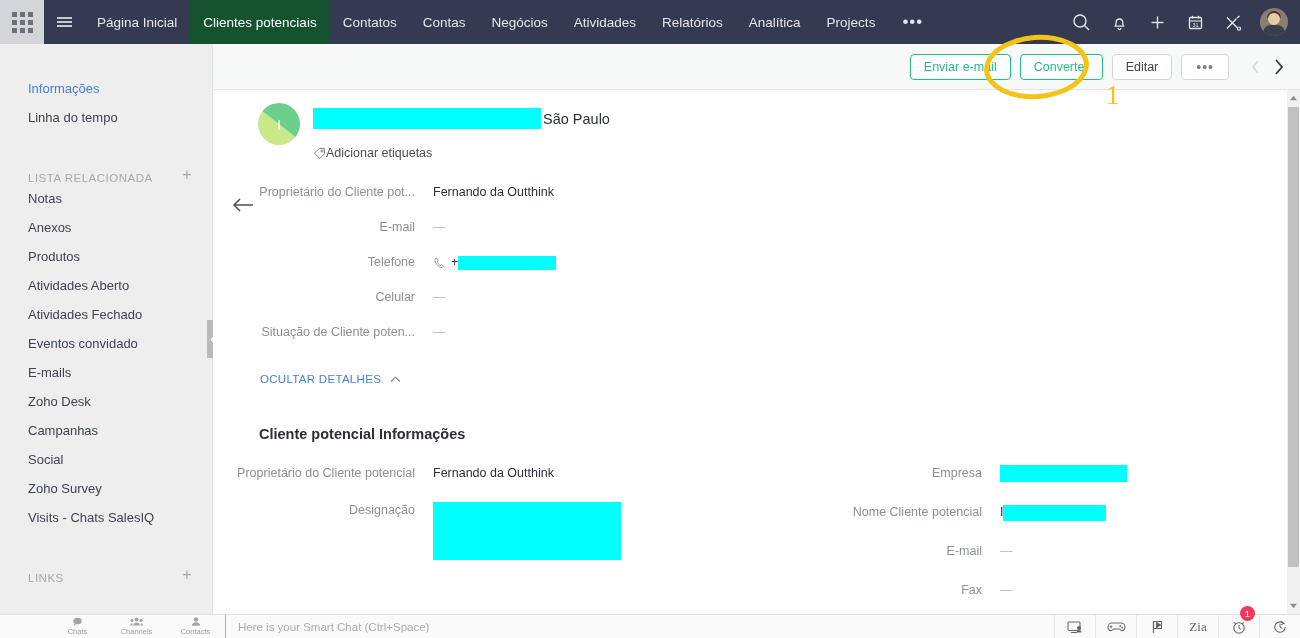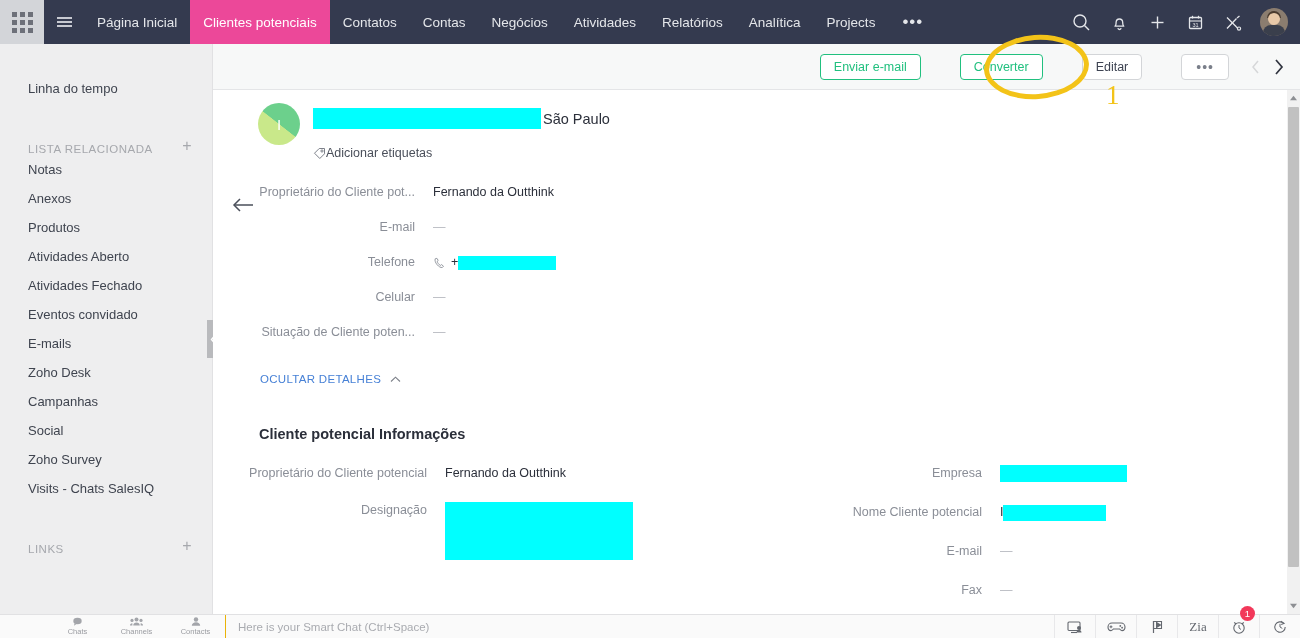--- a/index.html
+++ b/index.html
@@ -25,21 +25,21 @@
   .hamb {
     width: 40px; height: 44px; display: flex; align-items: center;
     justify-content: center; flex-shrink: 0; cursor: pointer;
   }
   .hamb b { display: block; width: 15px; height: 2px; background: #c7c9d1; margin: 2px 0; }
   .navtabs { display: flex; align-items: center; height: 44px; }
   .navtab {
     height: 44px; display: flex; align-items: center; padding: 0 13px;
     color: #e4e6ea; font-size: 13.5px; white-space: nowrap; cursor: pointer;
   }
-  .navtab.active { background: #ec4899; color: #ffffff; }
+  .navtab.active { background: #14532d; color: #ffffff; }
   .navdots { color: #e4e6ea; font-size: 17px; letter-spacing: 1px; padding: 0 14px; cursor: pointer; }
   .navright {
     margin-left: auto; display: flex; align-items: center; height: 44px;
     padding-right: 12px; gap: 16px;
   }
   .nicon { width: 22px; height: 22px; display: flex; align-items: center; justify-content: center; cursor: pointer; }
   .nicon svg { display: block; }
   .avatar-photo {
     width: 28px; height: 28px; border-radius: 50%; overflow: hidden;
     background: #8b7d6f; position: relative; cursor: pointer;
@@ -60,21 +60,21 @@
   
   .actionbar {
     position: absolute; left: 213px; top: 44px; width: 1087px; height: 46px;
     background: #f7f8f8; border-bottom: 1px solid #e4e5e7;
     display: flex; align-items: center; justify-content: flex-end;
     padding-right: 14px; gap: 9px;
   }
   .btn {
     height: 26px; border-radius: 4px; font-size: 12.5px;
     display: inline-flex; align-items: center; justify-content: center;
-    padding: 0 13px; background: #ffffff; cursor: pointer; margin-left: 30px;
+    padding: 0 13px; background: #ffffff; cursor: pointer;
   }
   .btn-green { border: 1px solid #21c07f; color: #21c07f; }
   .btn-gray  { border: 1px solid #d3d5d8; color: #3d4352; }
   .btn-dots  { border: 1px solid #d3d5d8; color: #7a7f8a; letter-spacing: 1px; font-size: 14px; padding: 0 14px; }
   .pager { display: flex; align-items: center; gap: 10px; margin-left: 12px; }
   .chev { cursor: pointer; display: block; }
 
   
   .sidebar {
     position: absolute; left: 0; top: 44px; width: 213px; height: 570px;
@@ -135,21 +135,21 @@
   .hide-details {
     position: absolute; left: 47px; top: 283px; display: flex; align-items: center; gap: 9px;
     font-size: 11.5px; color: #4781d6; letter-spacing: .3px; cursor: pointer;
   }
 
   .section-title {
     position: absolute; left: 46px; top: 336px;
     font-size: 14.5px; font-weight: bold; color: #2b2f3a;
   }
 
-  .col-left  { position: absolute; left: 12px;   top: 375px; width: 560px; }
+  .col-left  { position: absolute; left: 0;   top: 375px; width: 560px; }
   .col-right { position: absolute; left: 560px; top: 375px; width: 460px; }
   .frow { display: flex; align-items: flex-start; margin-bottom: 17px; }
   .flabel {
     width: 220px; text-align: right; font-size: 12.5px; color: #8a8e97;
     padding-right: 18px; line-height: 17px;
   }
   .fvalue { font-size: 12.5px; color: #2b2f3a; line-height: 17px; }
   .fvalue.dash { color: #b6b9bf; }
   .col-right .flabel { width: 227px; }
   .desig-redact { width: 188px; height: 58px; }
@@ -319,20 +319,23 @@
       <svg class="chev" width="12" height="18" viewBox="0 0 12 18">
           <polyline points="8,3 3,9 8,15" fill="none" stroke="#d6d7d9" stroke-width="1.5"></polyline>
         </svg>
       <svg class="chev" width="14" height="20" viewBox="0 0 14 20">
           <polyline points="4,3 10,10 4,17" fill="none" stroke="#30343f" stroke-width="1.7"></polyline>
         </svg>
     </div>
   </div>
 
   <div class="sidebar">
+    <div class="side-item active">
+        <span>Informações</span>
+      </div>
     <div class="side-item">
         <span>Linha do tempo</span>
       </div>
 
     <div class="side-group">
       <span>LISTA RELACIONADA</span>
       <span class="plus">+</span>
     </div>
 
     <div class="side-item">

